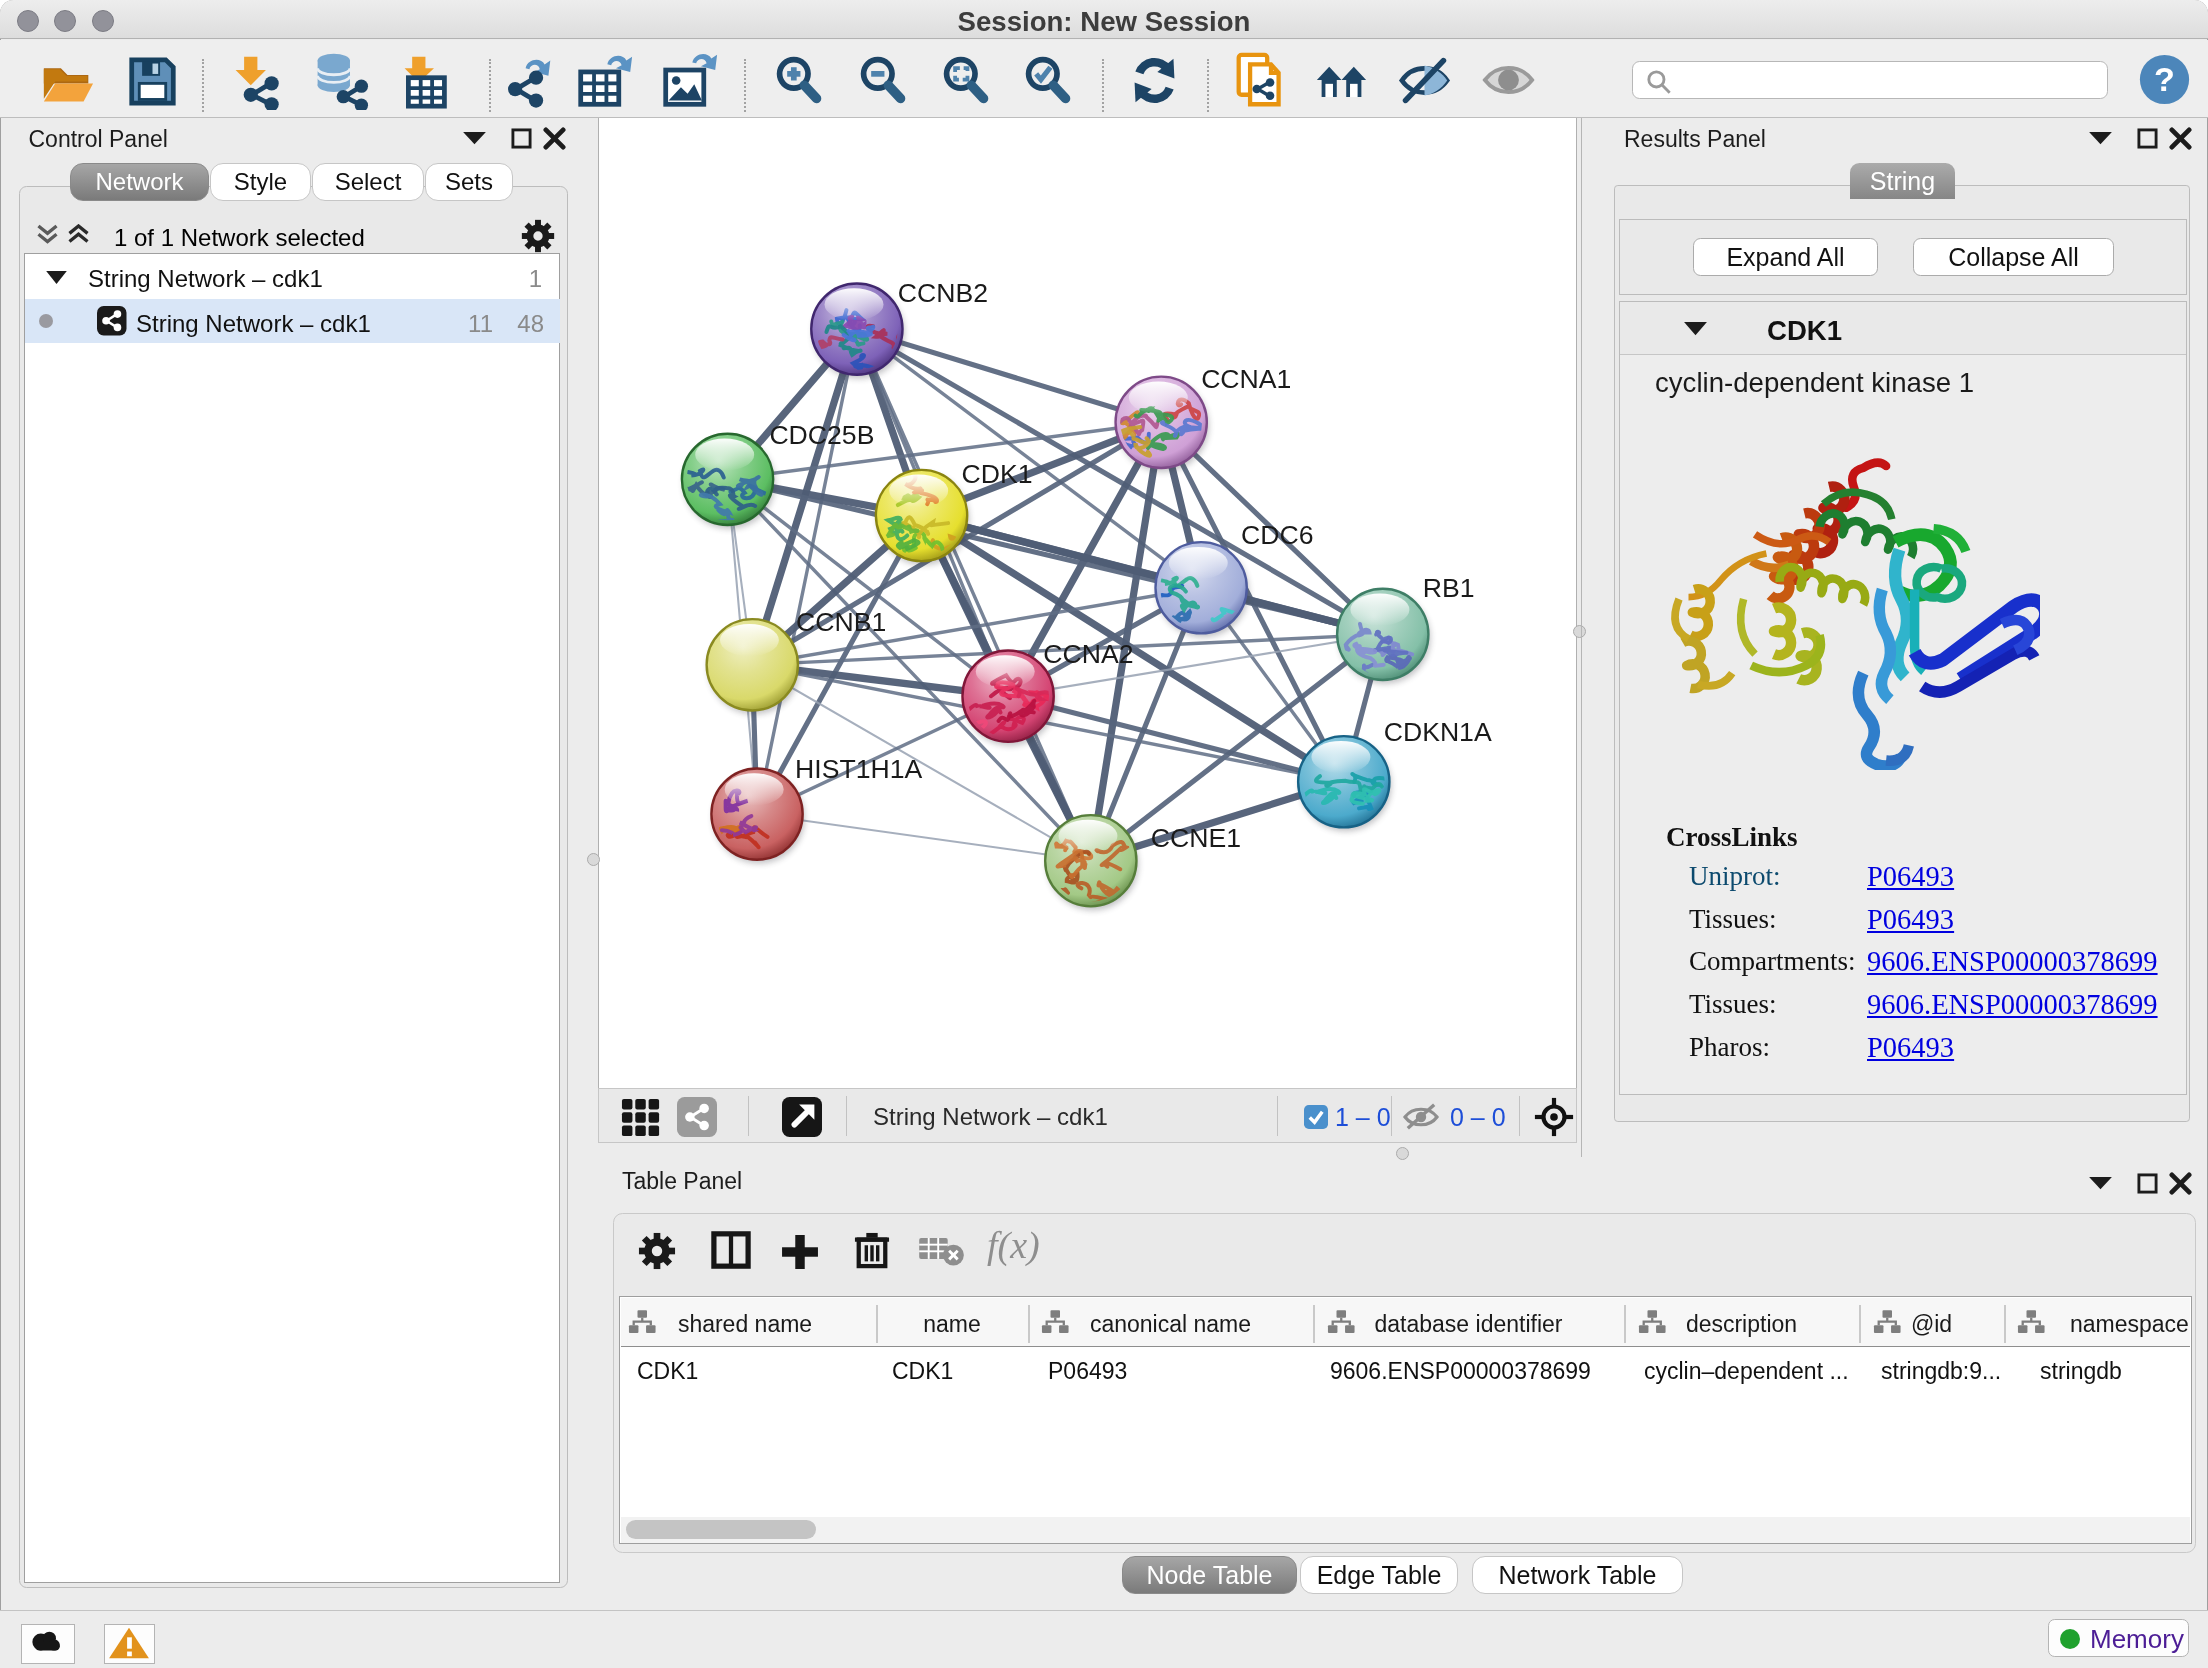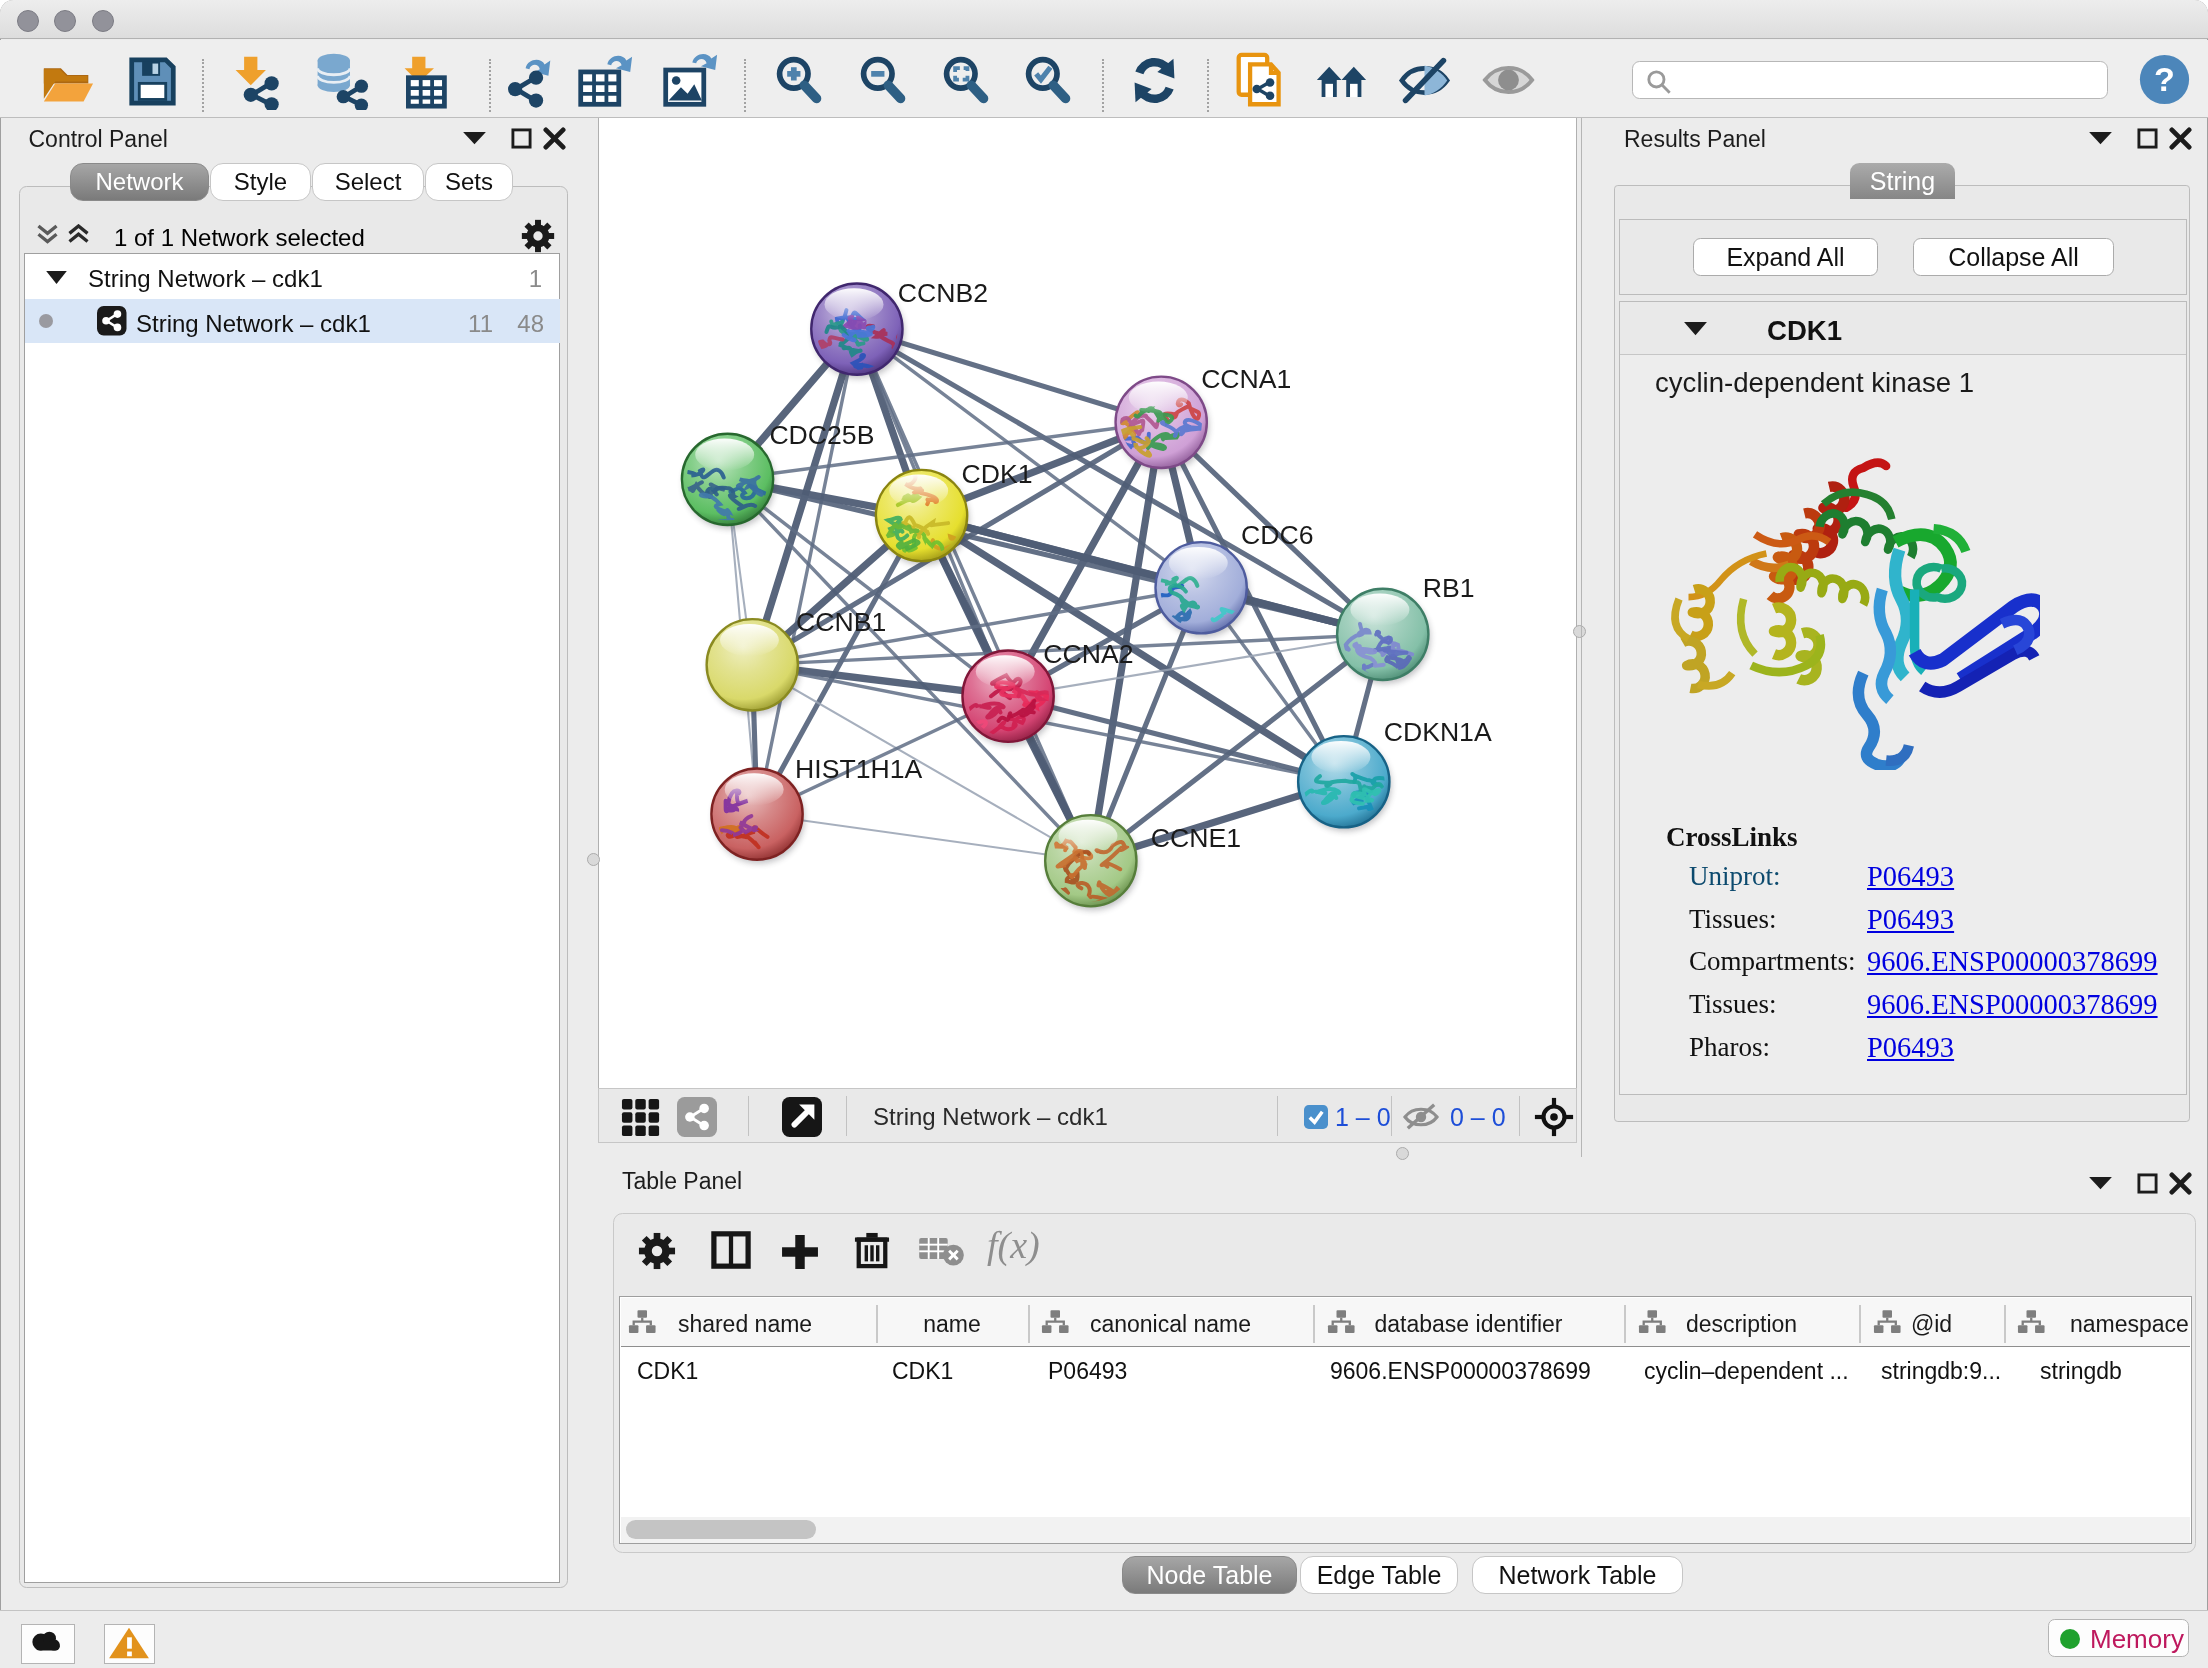--- a/index.html
+++ b/index.html
@@ -28,20 +28,21 @@
 .td{font-size:23px;color:#111}
 </style></head>
 <body>
 
 <div class="win">
 
   <div class="abs titlebar"></div>
   <div class="abs tl" style="left:17px"></div>
   <div class="abs tl" style="left:54px"></div>
   <div class="abs tl" style="left:92px"></div>
+  <div class="abs title">Session: New Session</div>
 
   <div class="abs toolbar"></div>
 
   <svg class="abs" style="left:40px;top:57px" width="55" height="53" viewBox="0 0 58 56">
       <path d="M4 12 h18 l7 7 h22 v9 H4z" fill="#ad6812"></path>
       <path d="M4 44 V13 h17 l7 7 h22 v6 H16z" fill="#c2790f"></path>
       <path d="M16 28 h40 L46 47 H4z" fill="#f3a33c"></path>
     </svg>
 
   <svg class="abs" style="left:127px;top:55px" width="51" height="53" viewBox="0 0 54 56">
@@ -877,16 +878,16 @@
   </div>
   <div class="abs" style="left:104px;top:1624px;width:51px;height:40px;background:#fdfdfd;border:1.9px solid #b4b4b4">
     <svg width="48" height="36" viewBox="0 0 50 38">
         <polygon points="25,3 46,35 4,35" fill="#e2921c"></polygon>
         <rect x="23" y="13" width="5" height="12" fill="#fff"></rect>
         <rect x="23" y="28" width="5" height="5" fill="#fff"></rect>
       </svg>
   </div>
   <div class="abs" style="left:2048px;top:1619px;width:141px;height:38px;background:#fdfdfd;border:1px solid #b4b4b4;border-radius:6.7px">
     <div style="position:absolute;left:11.4px;top:8.6px;width:20px;height:20px;border-radius:50%;background:#1fa12d"></div>
-    <div style="position:absolute;left:41px;top:3.8px;font-size:26px;color:#be185d">Memory</div>
+    <div style="position:absolute;left:41px;top:3.8px;font-size:26px;color:#4c1d95">Memory</div>
   </div>
 </div>
 
 
 </body></html>

